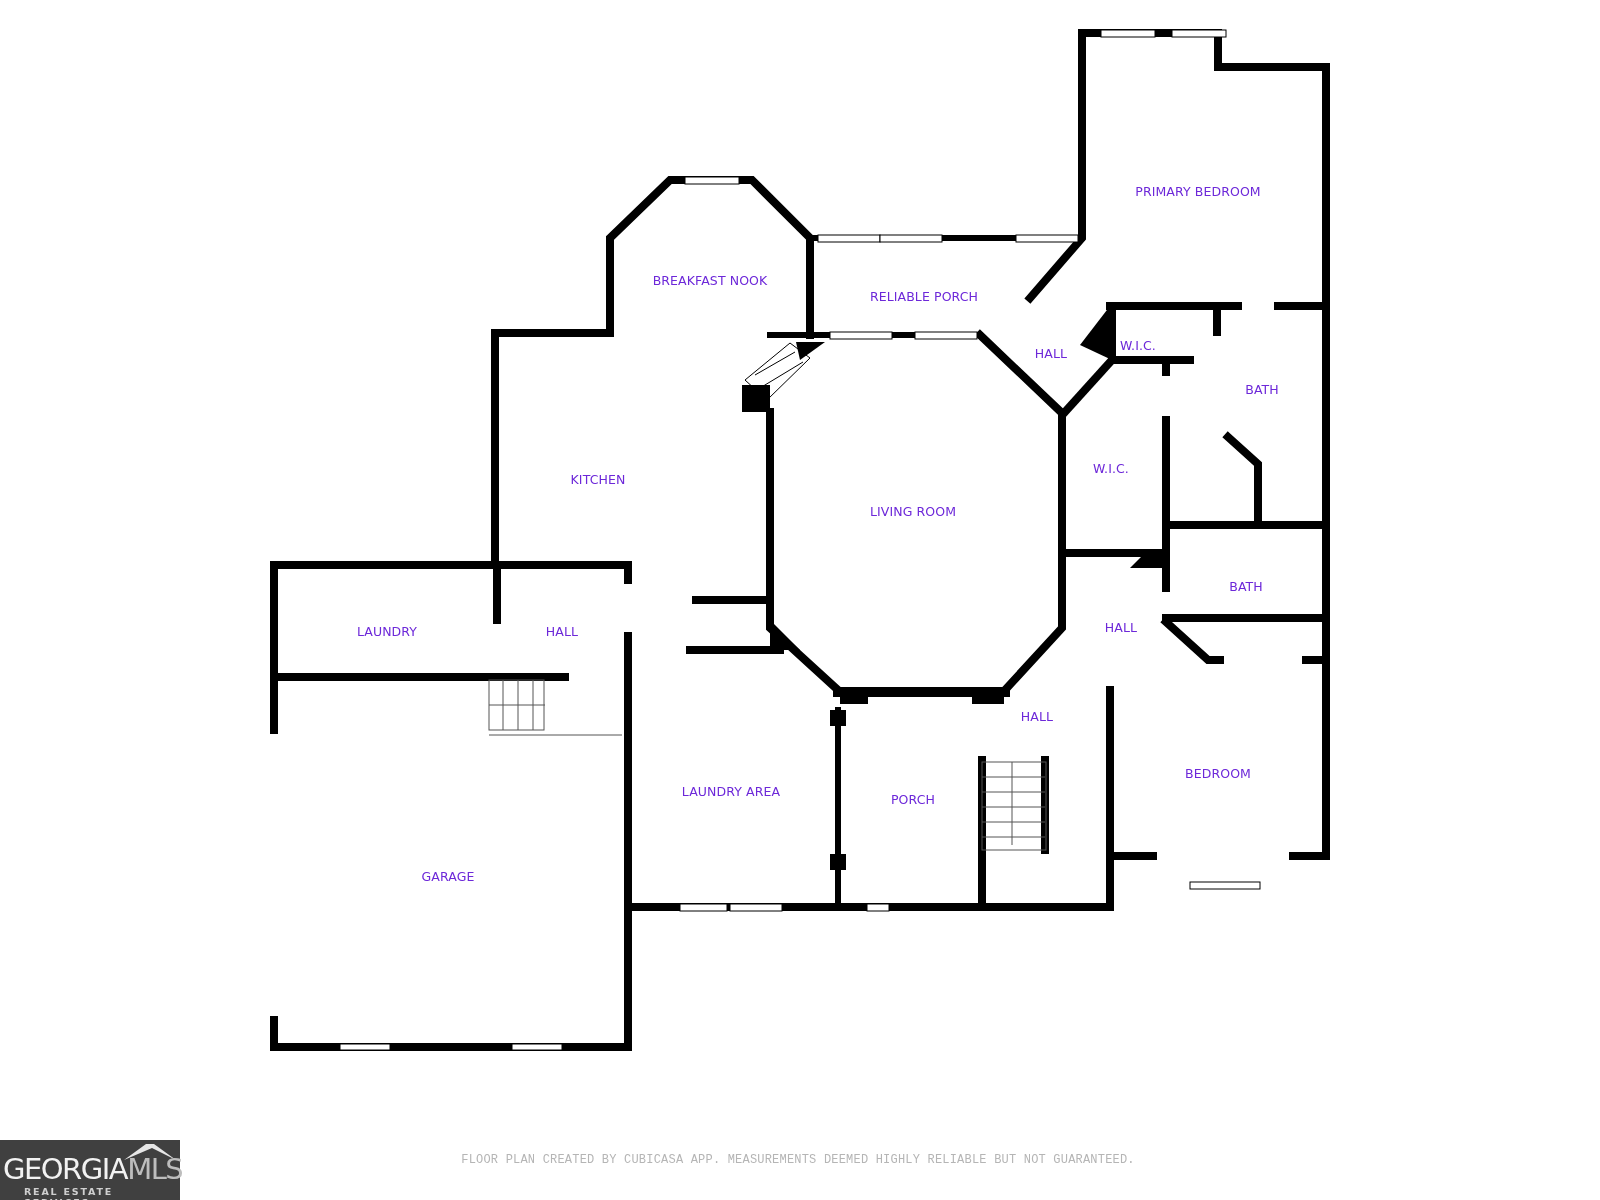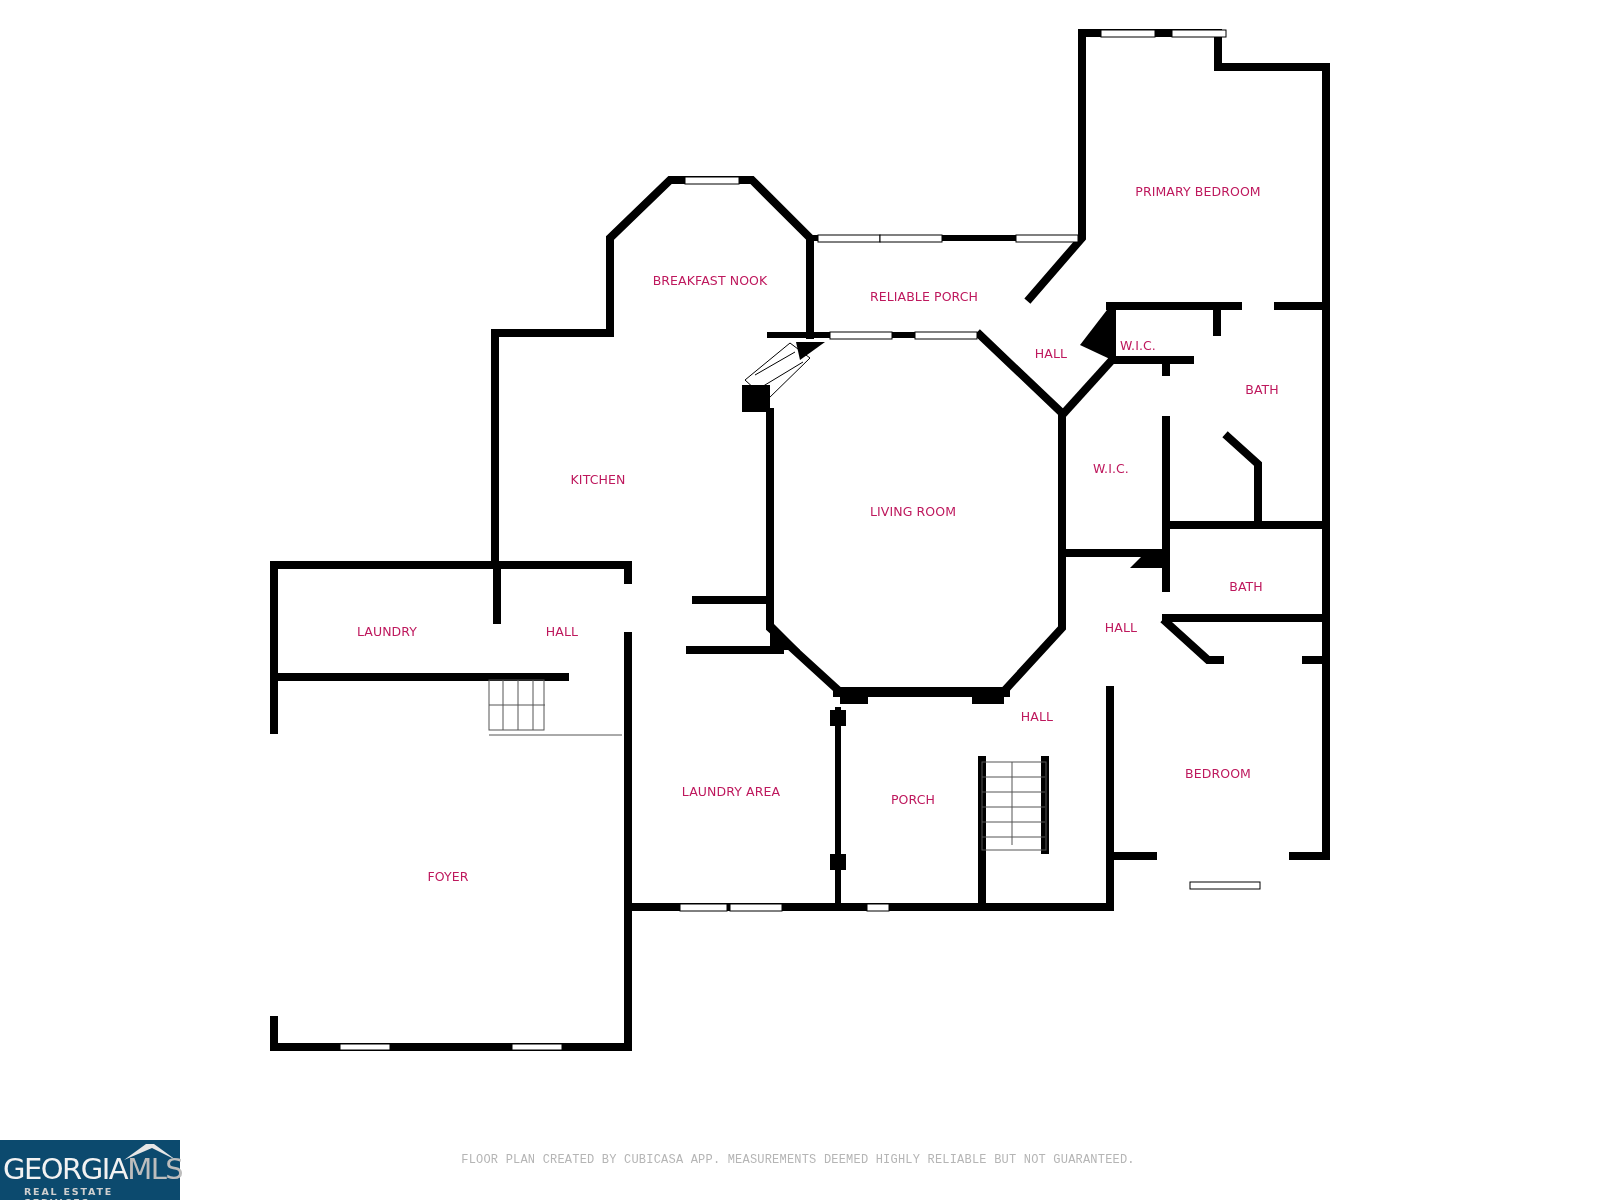--- a/index.html
+++ b/index.html
@@ -1,23 +1,23 @@
 <!DOCTYPE html>
 <html><head>
 <meta charset="utf-8">
 <style>
   html, body { margin: 0; padding: 0; background: #ffffff; }
   body { width: 1600px; height: 1200px; position: relative; overflow: hidden;
          font-family: "DejaVu Sans", sans-serif; }
   #plan { position: absolute; left: 0; top: 0; width: 1600px; height: 1200px; }
-  .room-label { position: absolute; font-size: 12.5px; color: #be185d; white-space: nowrap;
+  .room-label { position: absolute; font-size: 12.5px; color: #6d28d9; white-space: nowrap;
                 transform: translate(-50%, -50%); letter-spacing: 0.1px; }
   .footer-note { position: absolute; left: 798px; top: 1160px; transform: translate(-50%, -50%);
                  font-size: 12px; color: #b5b5b5; white-space: nowrap; letter-spacing: 0.2px; font-family: Liberation Mono, monospace; }
-  .logo { position: absolute; left: 0; top: 1140px; width: 180px; height: 60px; background: #0c4a6e; }
+  .logo { position: absolute; left: 0; top: 1140px; width: 180px; height: 60px; background: #404040; }
   .logo-main { position: absolute; left: 3px; top: 12px; font-size: 29px; color: #f2f2f2;
                letter-spacing: -1.5px; font-family: "DejaVu Sans", sans-serif; font-weight: normal; }
   .logo-main .mls { color: #bdbdbd; }
   .logo-sub { position: absolute; left: 24px; top: 46px; font-size: 9.5px; color: #cfcfcf;
               letter-spacing: 1.8px; font-weight: bold; }
   .logo-roof { position: absolute; left: 124px; top: 2px; }
 </style>
 </head>
 <body>
 
@@ -138,21 +138,21 @@
 <div class="room-label" style="left:913px;top:511px">LIVING ROOM</div>
 <div class="room-label" style="left:1111px;top:468px">W.I.C.</div>
 <div class="room-label" style="left:1246px;top:586px">BATH</div>
 <div class="room-label" style="left:387px;top:631px">LAUNDRY</div>
 <div class="room-label" style="left:562px;top:631px">HALL</div>
 <div class="room-label" style="left:1121px;top:627px">HALL</div>
 <div class="room-label" style="left:1037px;top:716px">HALL</div>
 <div class="room-label" style="left:1218px;top:773px">BEDROOM</div>
 <div class="room-label" style="left:731px;top:791px">LAUNDRY AREA</div>
 <div class="room-label" style="left:913px;top:799px">PORCH</div>
-<div class="room-label" style="left:448px;top:876px">FOYER</div>
+<div class="room-label" style="left:448px;top:876px">GARAGE</div>
 
 <div class="footer-note">FLOOR PLAN CREATED BY CUBICASA APP. MEASUREMENTS DEEMED HIGHLY RELIABLE BUT NOT GUARANTEED.</div>
 
 <div class="logo">
   <svg class="logo-roof" width="52" height="20" viewBox="0 0 52 20">
     <polygon points="0,18 22,2 30,2 52,18 28,6" fill="#e6e6e6"></polygon>
   </svg>
   <div class="logo-main"><span>GEORGIA</span><span class="mls">MLS</span></div>
   <div class="logo-sub">REAL ESTATE SERVICES</div>
 </div>

